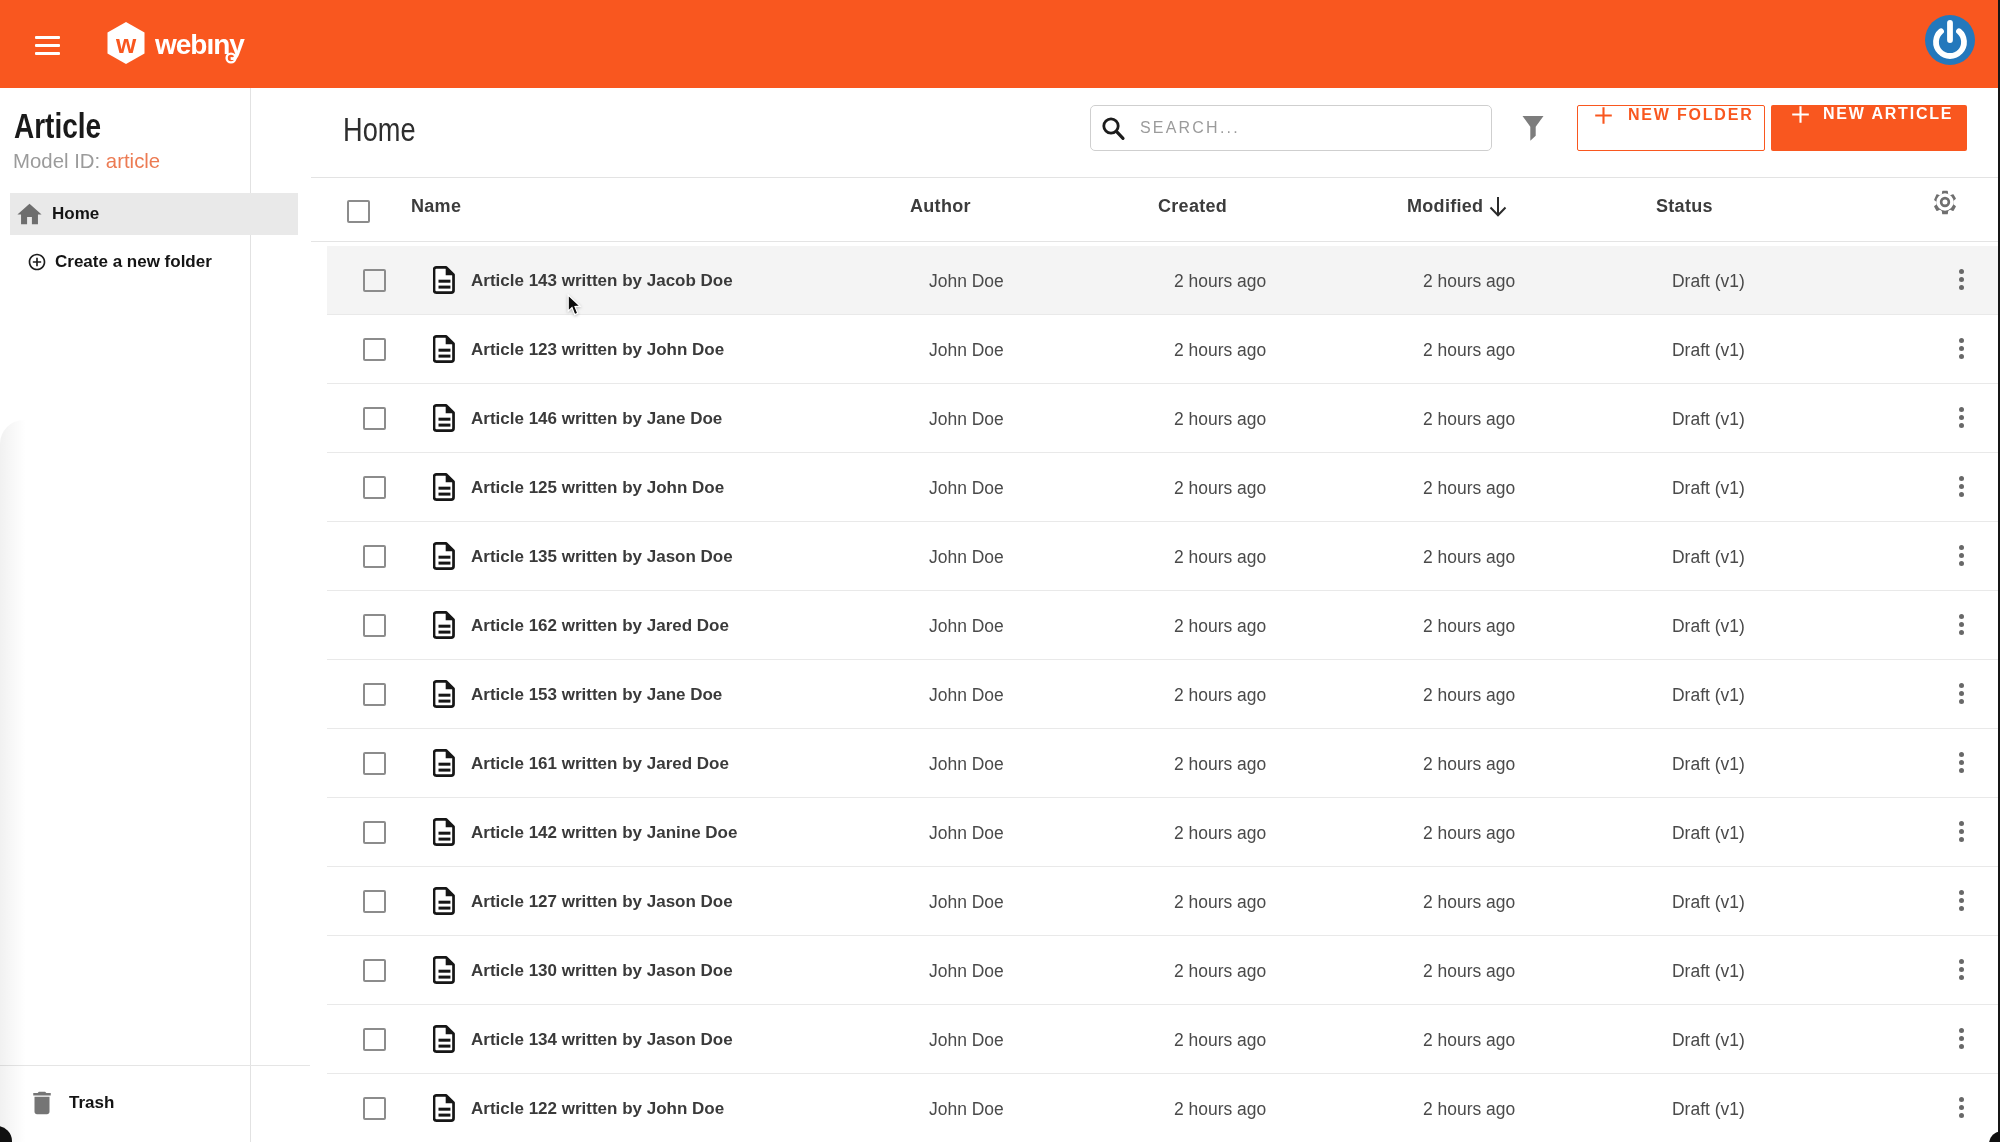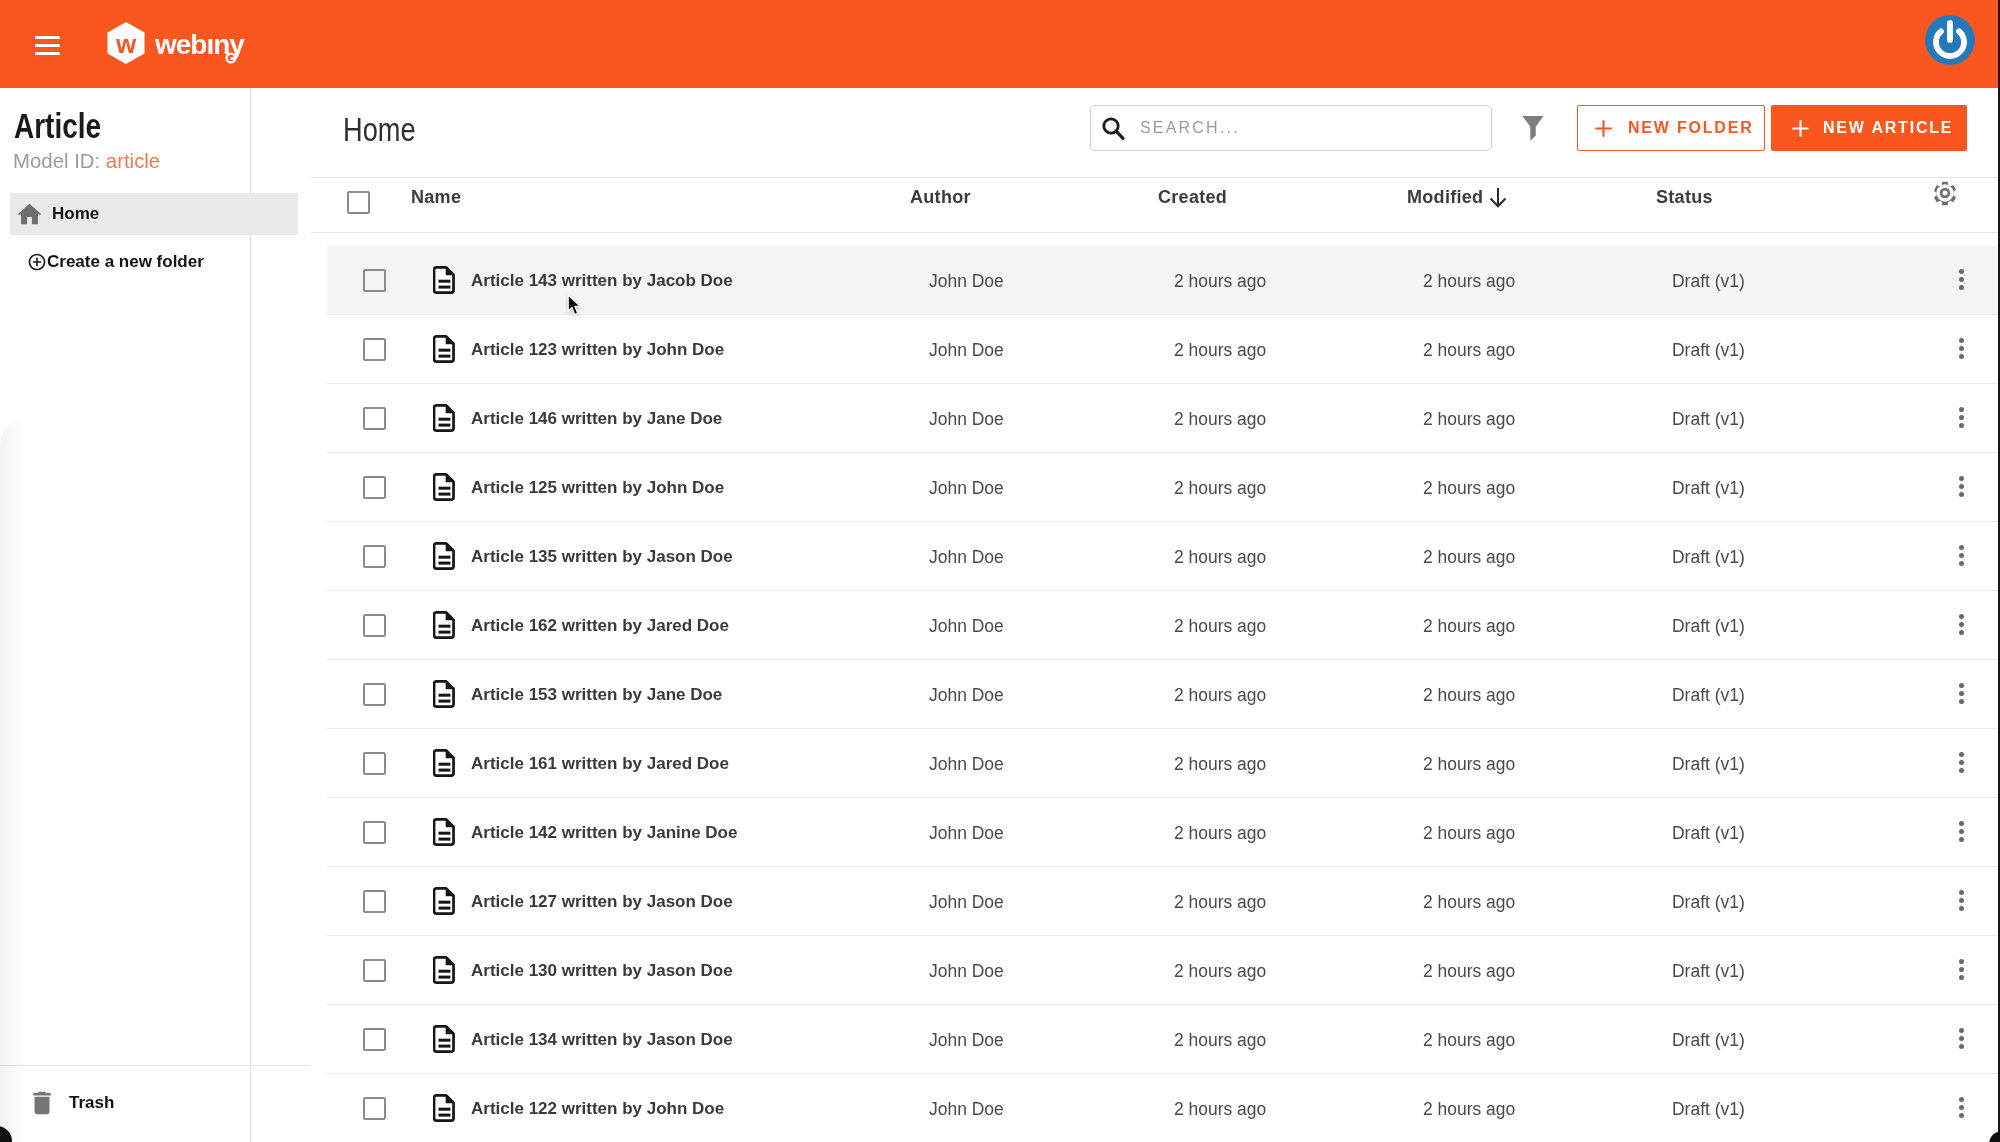--- a/index.html
+++ b/index.html
@@ -16,46 +16,46 @@
   #avatar { position:absolute; left:1925px; top:15px; width:50px; height:50px; border-radius:50%; background:#2478bc; }
 
   
   #sidebar { position:absolute; left:0; top:88px; width:251px; height:1054px; background:#fff; border-right:1px solid #e2e2e2; }
   #sb-title { position:absolute; left:14px; top:18px; font-size:35px; font-weight:bold; color:#1a1a1a; transform:scaleX(0.8); transform-origin:left top; }
   #sb-model { position:absolute; left:13px; top:61px; font-size:21px; color:#9b9b9b; transform:scaleX(0.97); transform-origin:left top; }
   #sb-model b { color:#ec7b53; font-weight:normal; }
   #sb-home { position:absolute; left:10px; top:105px; width:288px; height:42px; background:#e9e9e9; display:flex; align-items:center; }
   #sb-home .txt { font-size:17px; font-weight:bold; color:#141414; margin-left:8px; }
   #sb-folder { position:absolute; left:27px; top:164px; display:flex; align-items:center; }
-  #sb-folder .txt { font-size:17px; font-weight:bold; color:#141414; margin-left:0; }
+  #sb-folder .txt { font-size:17px; font-weight:bold; color:#141414; margin-left:8px; }
   #sb-sep { position:absolute; left:0; top:977px; width:310px; height:1px; background:#e5e5e5; }
   #sb-trash { position:absolute; left:27px; top:1000px; display:flex; align-items:center; }
   #sb-trash .txt { font-size:17px; font-weight:bold; color:#141414; margin-left:12px; }
 
   
   #lshadow { position:absolute; left:0; top:420px; width:34px; height:722px;
      background:linear-gradient(to right, rgba(0,0,0,0.055), rgba(0,0,0,0.0) 75%); border-top-left-radius:24px; }
   #blackcorner { position:absolute; left:-14px; top:1126px; width:26px; height:40px; background:#101010; border-top-right-radius:15px; }
 
   
   #main { position:absolute; left:311px; top:88px; width:1689px; height:1054px; }
   #m-title { position:absolute; left:32px; top:22px; font-size:34px; font-weight:400; color:#2e2e2e; transform:scaleX(0.8); transform-origin:left top; }
   #toolbar-border { position:absolute; left:0; top:89px; width:1689px; height:1px; background:#e3e3e3; }
 
   #searchbox { position:absolute; left:779px; top:17px; width:402px; height:46px; border:1px solid #cfcfcf; border-radius:5px; display:flex; align-items:center; }
   #searchbox .ph { font-size:16px; color:#9b9b9b; letter-spacing:2.2px; margin-left:14px; }
 
-  .btn { position:absolute; top:17px; height:46px; border-radius:2px; display:flex; align-items:center;
+  .btn { position:absolute; top:17px; height:46px; border-radius:2px; display:flex; 
          font-size:16px; font-weight:bold; }
   #btn-folder { left:1266px; width:188px; border:1px solid #f9571f; color:#f9571f; background:#fff; padding-left:16px; letter-spacing:1.8px; }
   #btn-article { left:1460px; width:196px; border:none; color:#fff; background:#f9571f; padding-left:20px; letter-spacing:1.8px; }
   .btn .plus { margin-right:0; display:flex; }
 
   
-  #thead { position:absolute; left:0; top:77px; width:1689px; height:68px; border-bottom:1px solid #e4e4e4; }
+  #thead { position:absolute; left:0; top:86px; width:1689px; height:68px; border-bottom:1px solid #e4e4e4; }
   .hlabel { position:absolute; top:22px; font-size:18px; font-weight:bold; color:#3c3c3c; letter-spacing:0.3px; }
   .checkbox { position:absolute; width:23px; height:23px; border:2px solid #8c8c8c; border-radius:2px; background:transparent; }
 
   .row { position:absolute; left:16px; width:1689px; height:69px; border-bottom:1px solid #e9e9e9; }
   .row .name { position:absolute; left:144px; top:25px; font-size:17px; font-weight:bold; color:#3a3a3a; }
   .row .cell { position:absolute; top:25px; font-size:18px; color:#4a4a4a; transform:scaleX(0.97); transform-origin:left top; }
   .c-author { left:602px; }
   .c-created { left:847px; }
   .c-modified { left:1096px; }
   .c-status { left:1345px; }

